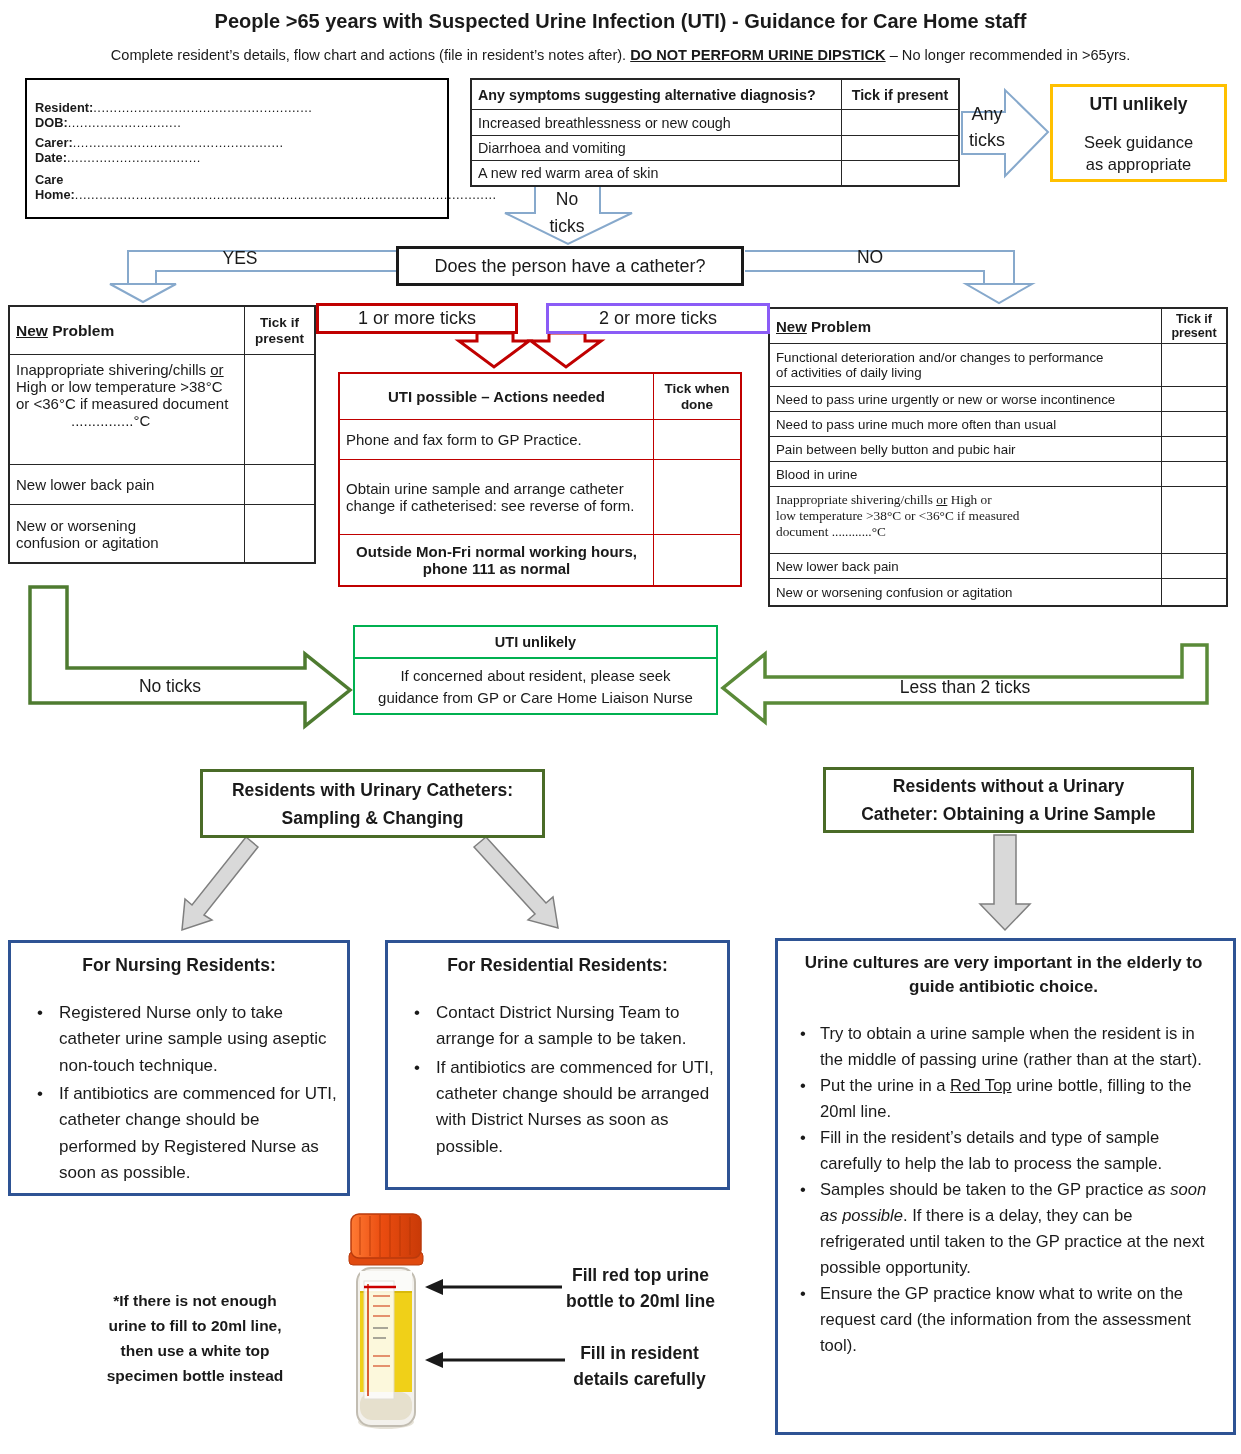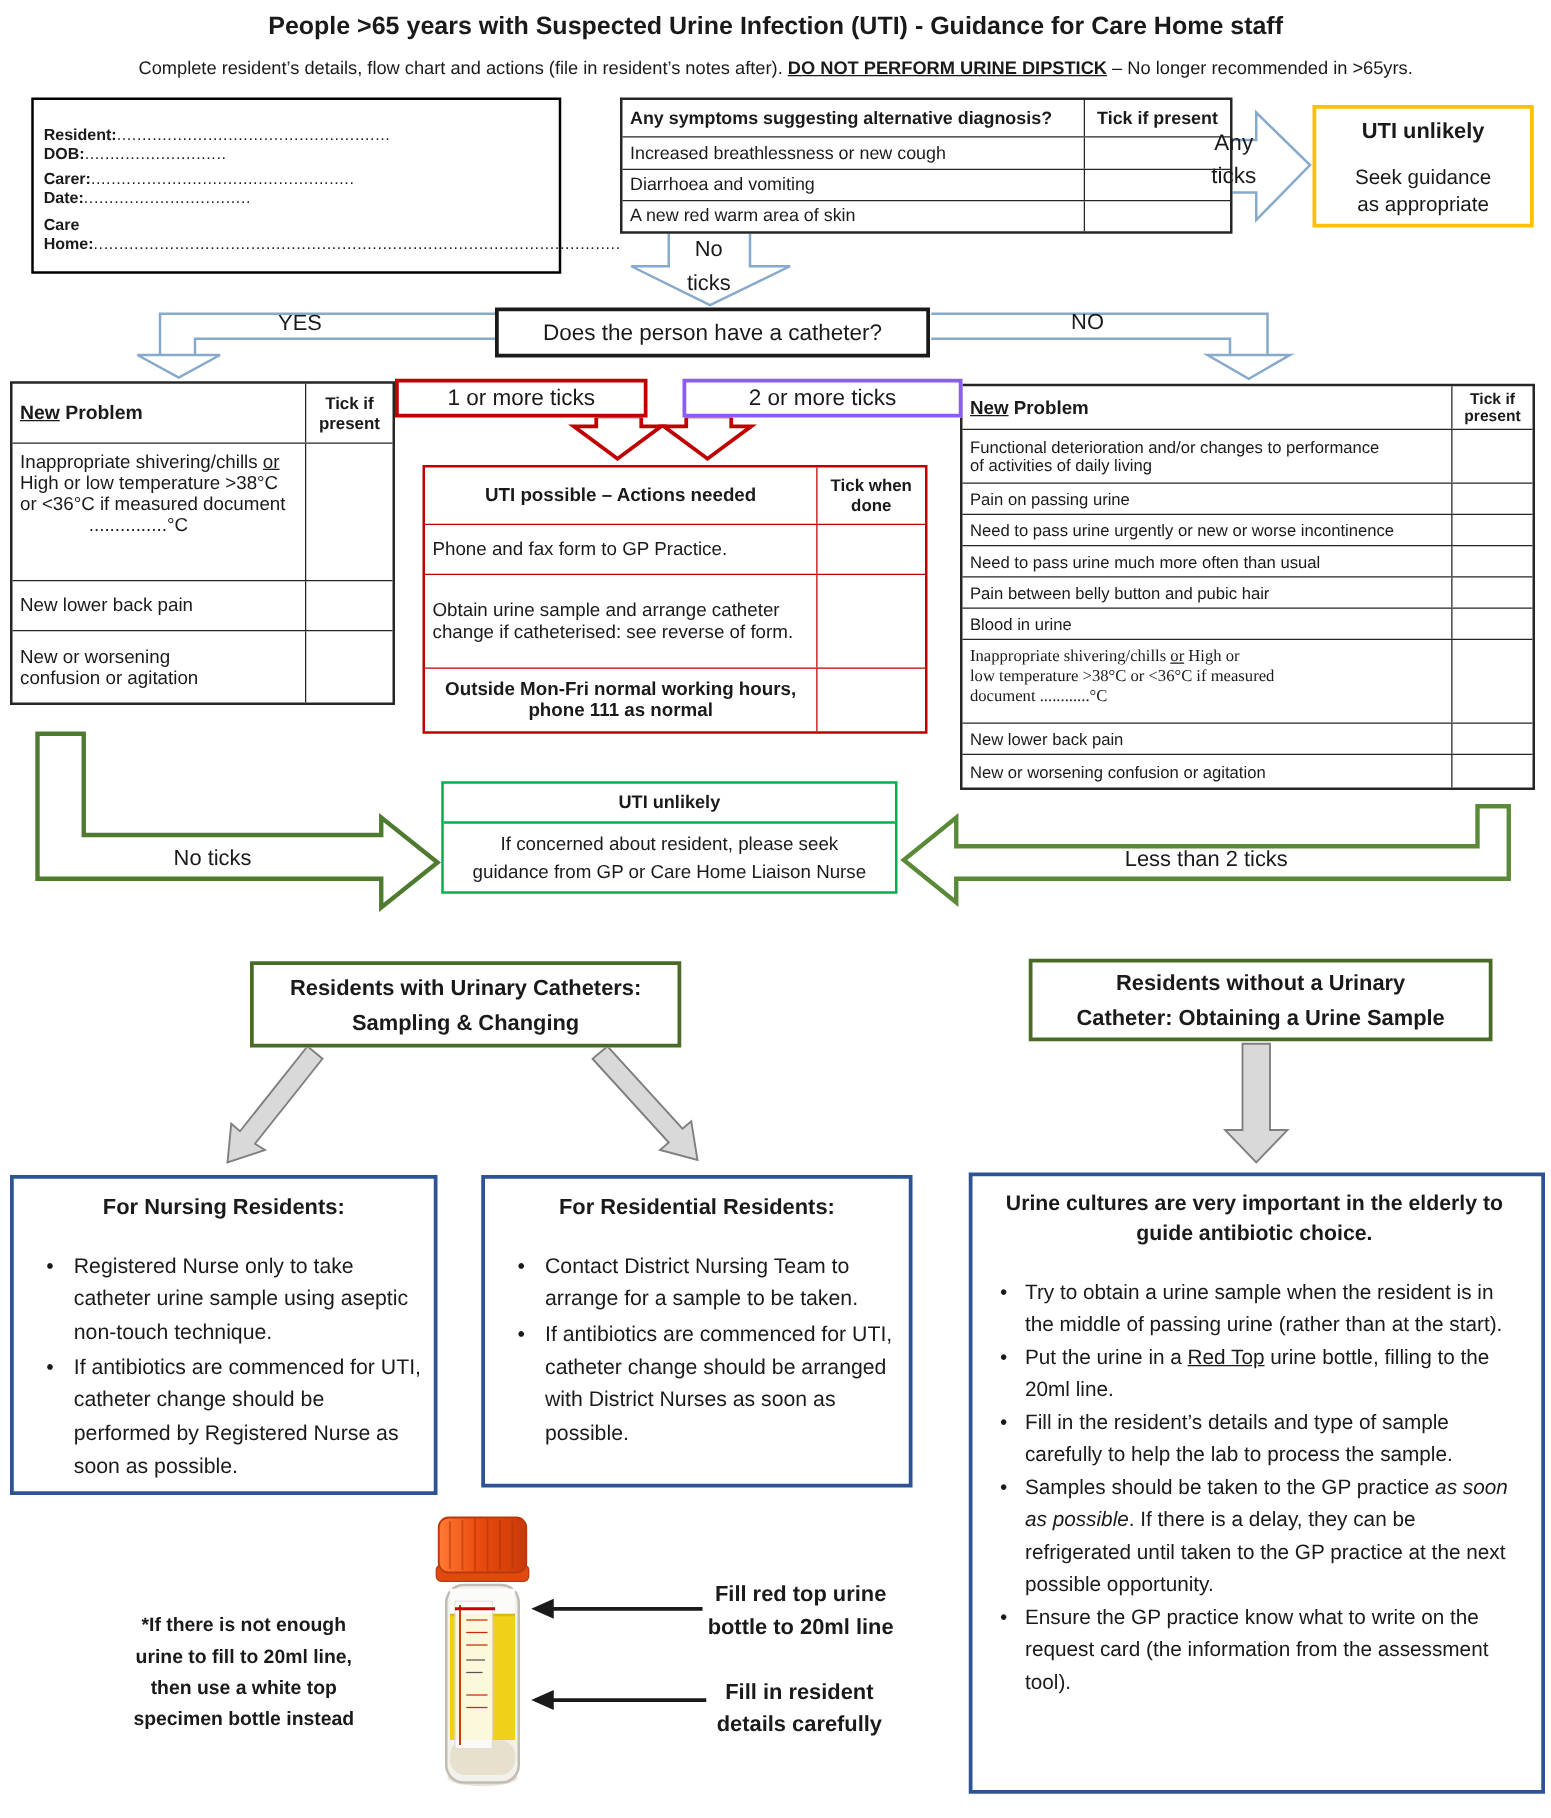--- a/index.html
+++ b/index.html
@@ -122,21 +122,21 @@
       <span class="b">Resident:</span><span class="dots">......................................................</span> <span class="b">DOB:</span><span class="dots">............................</span>
     </div>
     <div class="abs" style="left:8px;top:55px;font-size:12.8px;">
       <span class="b">Carer:</span><span class="dots">....................................................</span> <span class="b">Date:</span><span class="dots">.................................</span>
     </div>
     <div class="abs" style="left:8px;top:92px;font-size:12.8px;">
       <span class="b">Care Home:</span><span class="dots">........................................................................................................</span>
     </div>
   </div>
 
-  <div class="tbl" style="left:496px;top:78px;width:490px;font-size:14.3px;">
+  <div class="tbl" style="left:470px;top:78px;width:490px;font-size:14.3px;">
     <div class="row" style="height:29px;">
       <div class="ct hdr">Any symptoms suggesting alternative diagnosis?</div>
       <div class="ck hdr" style="width:117px;">Tick if present</div>
     </div>
     <div class="row" style="height:26px;">
       <div class="ct">Increased breathlessness or new cough</div>
       <div class="ck" style="width:117px;"></div>
     </div>
     <div class="row" style="height:25px;gap:13px;">
       <div class="ct">Diarrhoea and vomiting</div>
@@ -222,24 +222,20 @@
       </div>
       <div class="ck tickhead pre" style="width:65px;font-size:12.5px;">Tick if
 present</div>
     </div>
     <div class="row" style="height:43px;">
       <div class="ct pre">Functional deterioration and/or changes to performance
 of activities of daily living</div>
       <div class="ck" style="width:65px;"></div>
     </div>
     <div class="row" style="height:25px;">
-      <div class="ct">Pain on passing urine</div>
-      <div class="ck" style="width:65px;"></div>
-    </div>
-    <div class="row" style="height:25px;">
       <div class="ct">Need to pass urine urgently or new or worse incontinence</div>
       <div class="ck" style="width:65px;"></div>
     </div>
     <div class="row" style="height:25px;">
       <div class="ct">Need to pass urine much more often than usual</div>
       <div class="ck" style="width:65px;"></div>
     </div>
     <div class="row" style="height:25px;">
       <div class="ct">Pain between belly button and pubic hair</div>
       <div class="ck" style="width:65px;"></div>

